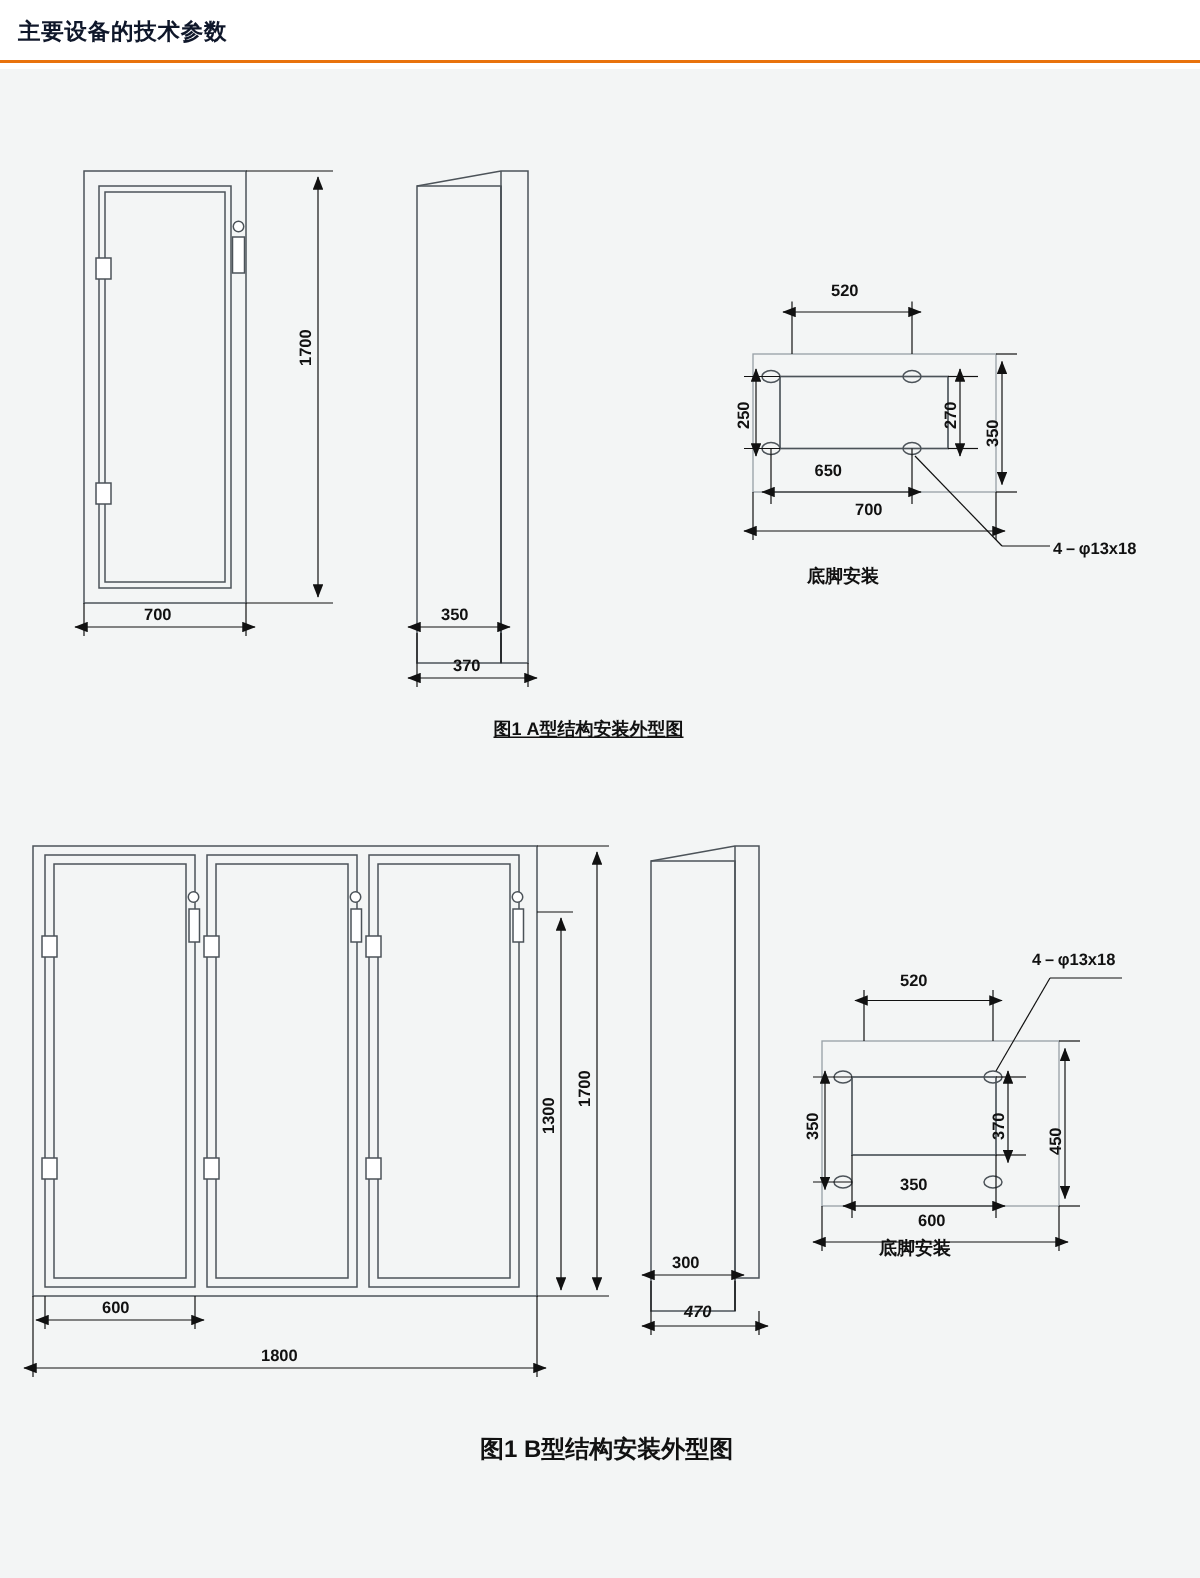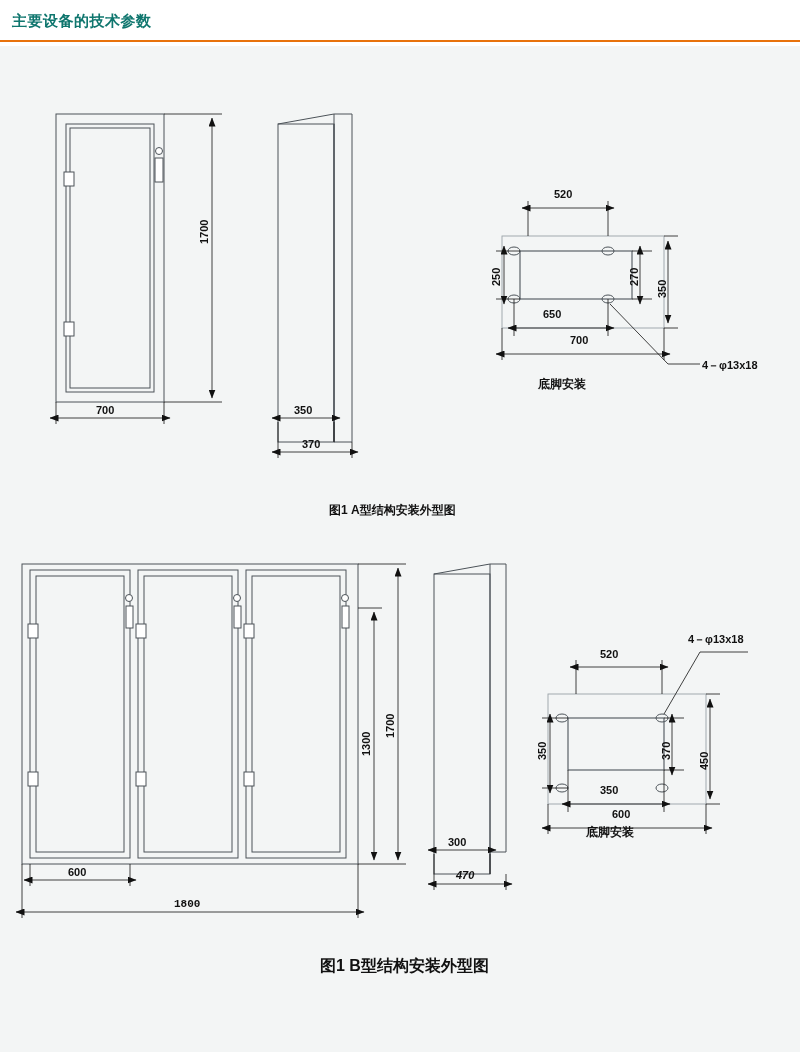--- a/index.html
+++ b/index.html
@@ -9,21 +9,21 @@
     font-family:"Liberation Sans", sans-serif;
     color:#000;
     position:relative;
     overflow:hidden;
   }
   .page-title {
     position:absolute;
     left:12px; top:12px;
     font-size:15px;
     font-weight:bold;
-    color:#0f766e;
+    color:#0f172a;
     letter-spacing:0.5px;
   }
   .title-rule {
     position:absolute;
     left:0; top:40px;
     width:800px; height:2px;
     background:#e8720c;
   }
   .canvas {
     position:absolute;
@@ -218,26 +218,26 @@
 
   <div class="cap" style="left:554px; top:142px;">520</div>
   <div class="cap" style="left:490px; top:240px; transform:rotate(-90deg); transform-origin:left top;">250</div>
   <div class="cap" style="left:628px; top:240px; transform:rotate(-90deg); transform-origin:left top;">270</div>
   <div class="cap" style="left:656px; top:252px; transform:rotate(-90deg); transform-origin:left top;">350</div>
   <div class="cap" style="left:543px; top:262px;text-align:right;">650</div>
   <div class="cap" style="left:570px; top:288px;">700</div>
   <div class="cap" style="left:702px; top:312px;">4－φ13x18</div>
   <div class="cap" style="left:538px; top:330px; font-size:12px;">底脚安装</div>
 
-  <div class="cap" style="left:329px; top:456px; font-size:12px;">图1 A型结构安装外型图</div>
+  <div class="cap" style="left:329px; top:432px; font-size:12px;text-decoration:underline;">图1 A型结构安装外型图</div>
 
   <div class="cap" style="left:384px; top:692px; transform:rotate(-90deg); transform-origin:left top;">1700</div>
   <div class="cap" style="left:360px; top:710px; transform:rotate(-90deg); transform-origin:left top;">1300</div>
   <div class="cap" style="left:68px; top:820px;">600</div>
-  <div class="cap" style="left:174px; top:852px;font-family:Liberation Mono, monospace;">1800</div>
+  <div class="cap" style="left:174px; top:852px;">1800</div>
   <div class="cap" style="left:448px; top:790px;">300</div>
   <div class="cap" style="left:456px; top:823px;font-style:italic;">470</div>
 
   <div class="cap" style="left:600px; top:602px;">520</div>
   <div class="cap" style="left:536px; top:714px; transform:rotate(-90deg); transform-origin:left top;">350</div>
   <div class="cap" style="left:660px; top:714px; transform:rotate(-90deg); transform-origin:left top;">370</div>
   <div class="cap" style="left:698px; top:724px; transform:rotate(-90deg); transform-origin:left top;">450</div>
   <div class="cap" style="left:600px; top:738px;">350</div>
   <div class="cap" style="left:612px; top:762px;">600</div>
   <div class="cap" style="left:688px; top:586px;">4－φ13x18</div>

